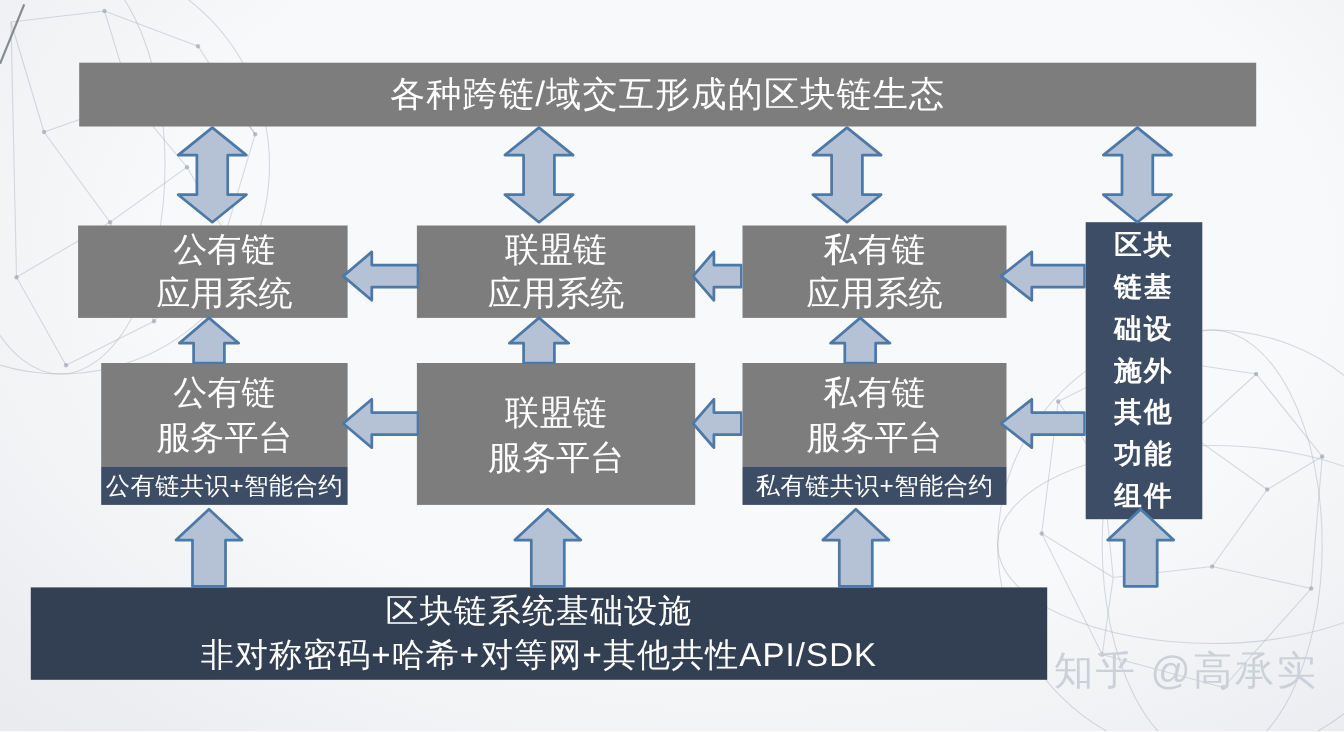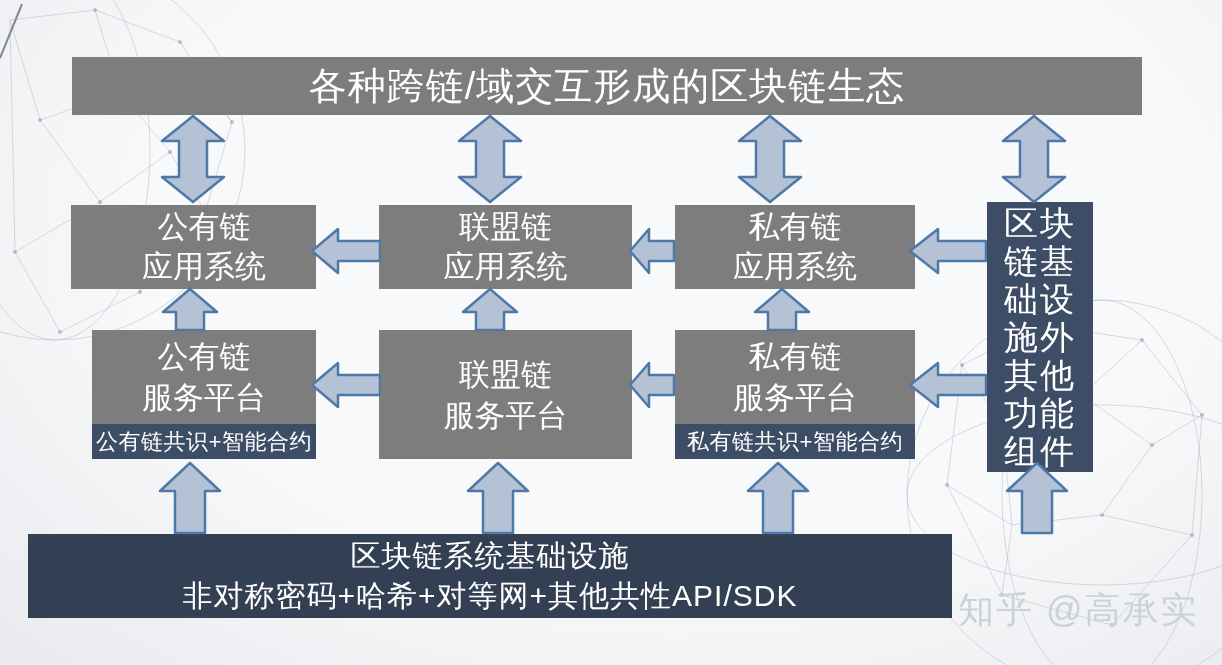--- a/index.html
+++ b/index.html
@@ -24,21 +24,21 @@
   .decor { position:absolute; z-index:0; pointer-events:none; }
   .decor.tl { left:0; top:0; }
   .decor.br { right:0; bottom:0; }
   .mesh { stroke:#aab2bf; stroke-width:1; fill:none; opacity:.45; }
   .mesh-dot { fill:#8d96a5; opacity:.55; }
 
   .banner {
     position:absolute; left:72px; top:57px; width:1070px; height:58px;
     background:var(--box-gray); color:var(--text-white);
     display:flex; align-items:center; justify-content:center;
-    font-size:38px; letter-spacing:1px; z-index:2;
+    font-size:32px; letter-spacing:1px; z-index:2;
   }
   .box {
     position:absolute; background:var(--box-gray); color:var(--text-white);
     display:flex; flex-direction:column; align-items:center; justify-content:center;
     text-align:center; z-index:2;
   }
   .box .l { font-size:31px; line-height:40px; }
   .r1 { top:205px; height:84px; }
   .r2wrap { position:absolute; top:330px; height:129px; z-index:2; display:flex; flex-direction:column; }
   .r2main {
@@ -52,21 +52,21 @@
   }
   .ca { left:71px;  width:245px;padding-left:21px; }
   .cb { left:379px; width:253px; }
   .cc { left:675px; width:240px; }
 
   .rightcol {
     position:absolute; left:987px; top:202px; width:106px; height:270px;
     background:var(--navy); color:var(--text-white); z-index:2;
     display:flex; flex-direction:column; align-items:center; justify-content:center;
   }
-  .rightcol .l { font-size:34px; line-height:38px; letter-spacing:2px; }
+  .rightcol .l { font-size:25px; line-height:38px; letter-spacing:2px;font-weight:bold; }
 
   .bottombar {
     position:absolute; left:28px; top:534px; width:924px; height:84px;
     background:var(--bar-navy); color:var(--text-white); z-index:1;
     display:flex; flex-direction:column; align-items:center; justify-content:center; text-align:center;
   }
   .bottombar .l { font-size:30px; line-height:40px; letter-spacing:1px; }
 
   .arr { position:absolute; z-index:3; }
   .ashape { fill:var(--arrow-fill); stroke:var(--arrow-stroke); stroke-width:2.5px; stroke-linejoin:round; }

